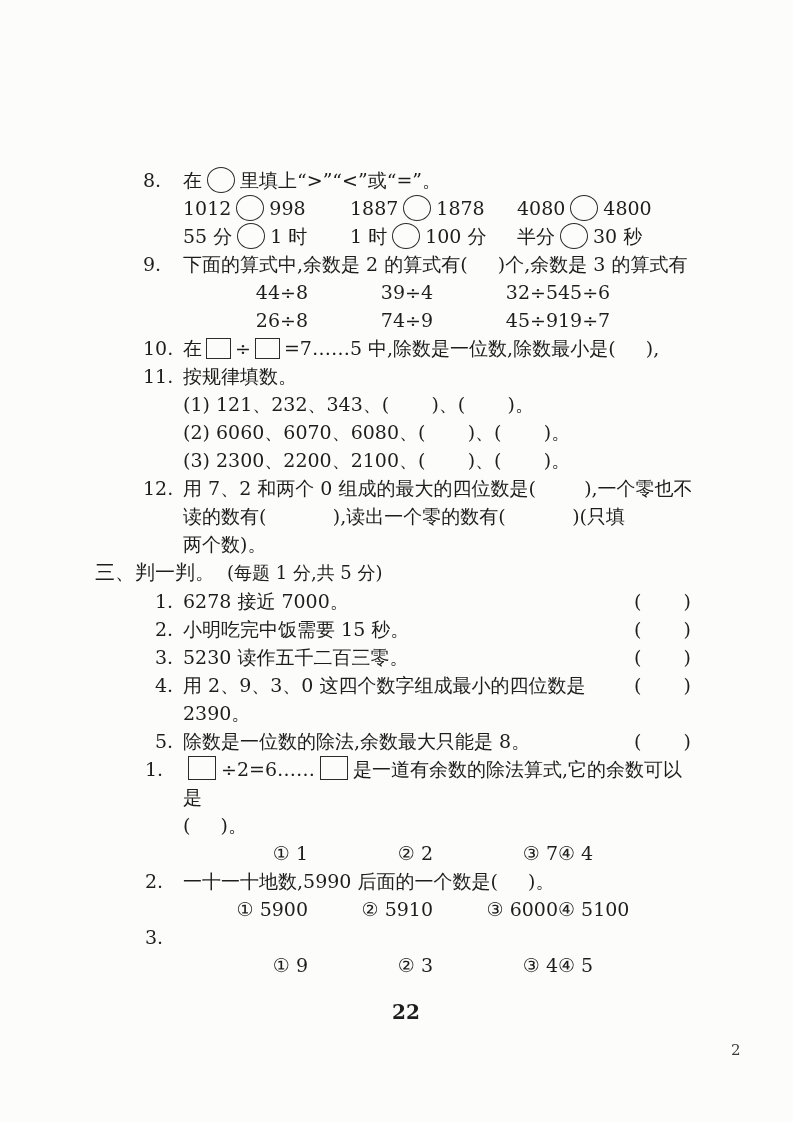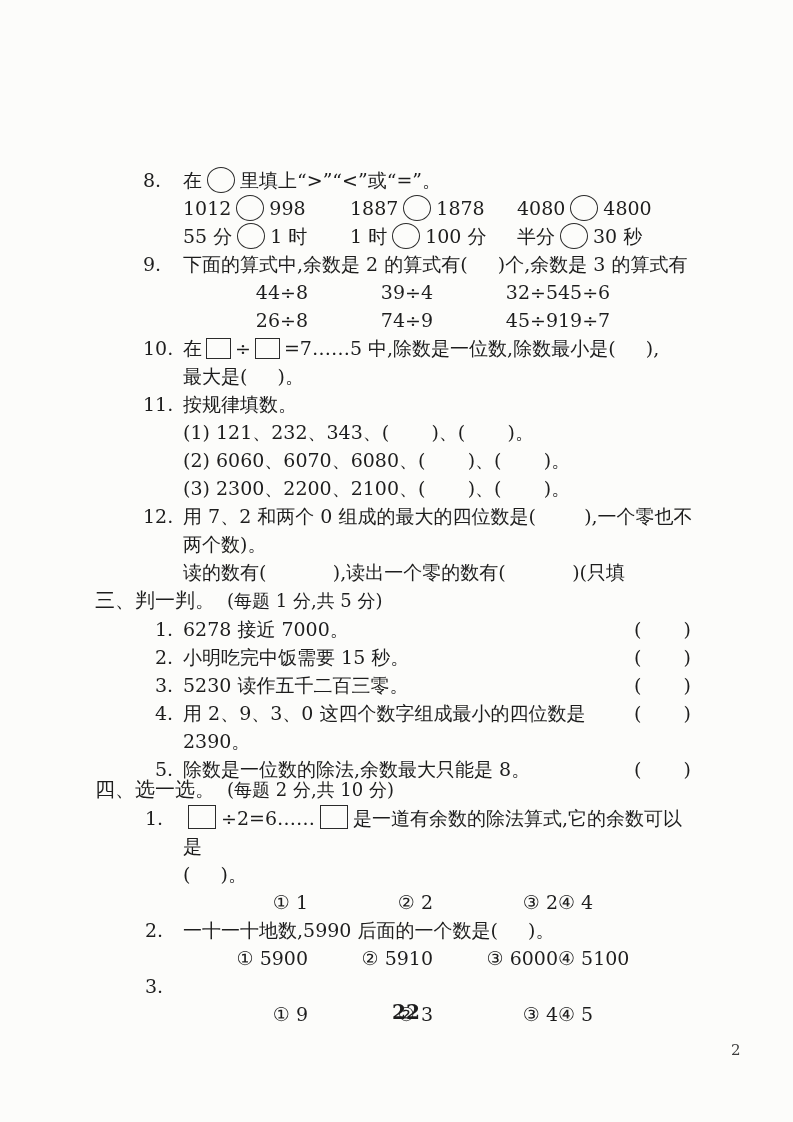--- a/index.html
+++ b/index.html
@@ -130,40 +130,39 @@
         <span class="ecell t">45÷9</span>
         <span class="ecell t">19÷7</span>
       </div>
     </div>
 
     <div>
       <div class="qline">
         <span class="qnum">10.</span>
         <span class="t"><span class="t">在</span><span class="sq"></span><span class="t">÷</span><span class="sq"></span><span class="t">=7……5 中,除数是一位数,除数最小是(     ),</span></span>
       </div>
-      <div class="indent t">最大是(     )。</div>
     </div>
 
     <div>
       <div class="qline">
         <span class="qnum">11.</span>
         <span class="t">按规律填数。</span>
       </div>
       <div class="indent t">(1) 121、232、343、(       )、(       )。</div>
       <div class="indent t">(2) 6060、6070、6080、(       )、(       )。</div>
       <div class="indent t">(3) 2300、2200、2100、(       )、(       )。</div>
     </div>
 
     <div>
       <div class="qline">
         <span class="qnum">12.</span>
         <span class="t">用 7、2 和两个 0 组成的最大的四位数是(        ),一个零也不</span>
       </div>
+      <div class="indent t">读的数有(           ),读出一个零的数有(           )(只填</div>
       <div class="indent t">两个数)。</div>
-      <div class="indent t">读的数有(           ),读出一个零的数有(           )(只填</div>
     </div>
 
     <div>
       <div class="sechead">
         <span class="secbold">三、判一判。</span><span class="score t">(每题 1 分,共 5 分)</span>
       </div>
       <div class="jrow">
         <span class="jmain">
             <span class="inum">1.</span>
             <span class="t">6278 接近 7000。</span>
@@ -194,34 +193,31 @@
       <div class="jrow">
         <span class="jmain">
             <span class="inum">5.</span>
             <span class="t">除数是一位数的除法,余数最大只能是 8。</span>
           </span>
         <span class="jbracket t">(     )</span>
       </div>
     </div>
 
     <div>
-      <div class="sechead sec4-head">
-        <span class="secbold">四、选一选。</span><span class="score t">(每题 2 分,共 10 分)</span>
-      </div>
 
       <div>
         <div class="qline4">
           <span class="qnum4">1.</span>
           <span class="t"><span class="sq big"></span><span class="t">÷2=6……</span><span class="sq big"></span><span class="t">是一道有余数的除法算式,它的余数可以是</span></span>
         </div>
         <div class="indent t">(     )。</div>
         <div class="optrow">
           <span class="opt t">① 1</span>
           <span class="opt t">② 2</span>
-          <span class="opt t">③ 2</span>
+          <span class="opt t">③ 7</span>
           <span class="opt t">④ 4</span>
         </div>
       </div>
 
       <div>
         <div class="qline4">
           <span class="qnum4">2.</span>
           <span class="t">一十一十地数,5990 后面的一个数是(     )。</span>
         </div>
         <div class="optrow">

